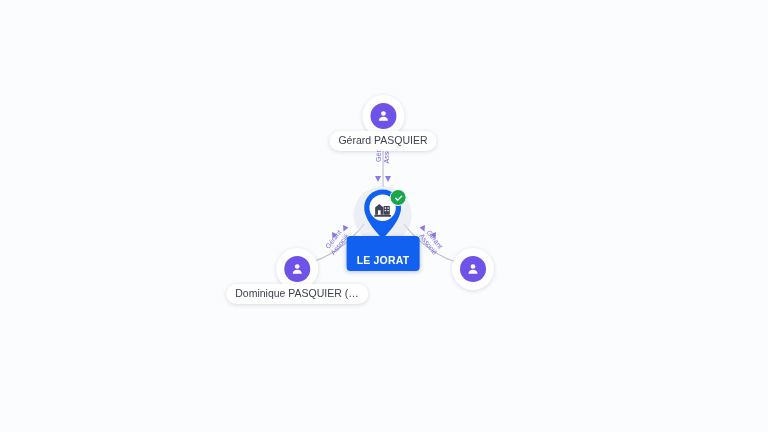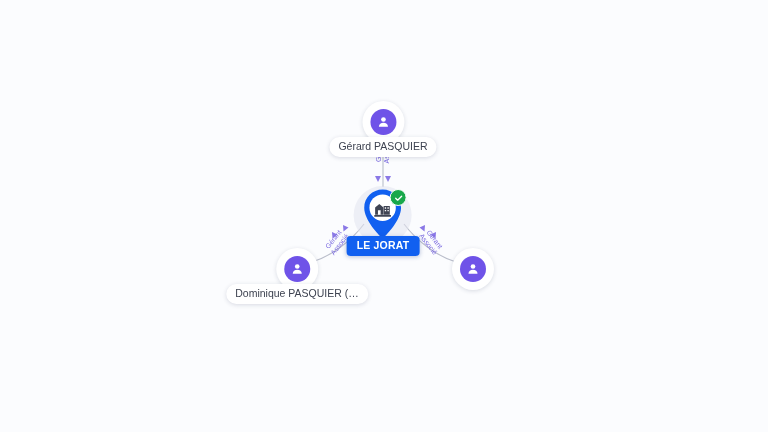--- a/index.html
+++ b/index.html
@@ -113,21 +113,21 @@
     justify-content: center;
     z-index: 6;
   }
   .verified-badge svg { display: block; }
 
   .company-label {
     margin-top: -8px;
     background: #1160f0;
     color: #ffffff;
     border-radius: 4px;
-    padding: 3px 10px 4px 10px;
+    padding: 18px 10px 4px 10px;
     font-size: 10.5px;
     line-height: 13px;
     font-weight: bold;
     letter-spacing: 0.2px;
     white-space: nowrap;
     box-shadow: 0 1px 4px rgba(30, 60, 140, 0.3);
     position: relative;
     z-index: 5;
   }
 
@@ -183,21 +183,21 @@
   <div class="edge-label" style="left:317px; top:234px; width:40px; transform:rotate(-52deg); transform-origin:center center;">
     <span>Gérant</span>
     <span>Associé</span>
   </div>
 
   <div class="edge-label" style="left:411px; top:234px; width:40px; transform:rotate(52deg); transform-origin:center center;">
     <span>Gérant</span>
     <span>Associé</span>
   </div>
 
-  <div class="person-node" style="left:383px; top:101px; transform:translateX(-50%);">
+  <div class="person-node" style="left:383px; top:95px; transform:translateX(-50%);">
     <div class="avatar-ring">
       <div class="avatar-circle">
         <svg width="16" height="16" viewBox="0 0 24 24" aria-hidden="true">
           <circle cx="12" cy="8.2" r="3.5" fill="#ffffff"></circle>
           <path d="M5.2 19.2c0-3.9 3.1-6.1 6.8-6.1s6.8 2.2 6.8 6.1z" fill="#ffffff"></path>
         </svg>
       </div>
     </div>
     <div class="node-label">Gérard PASQUIER</div>
   </div>

